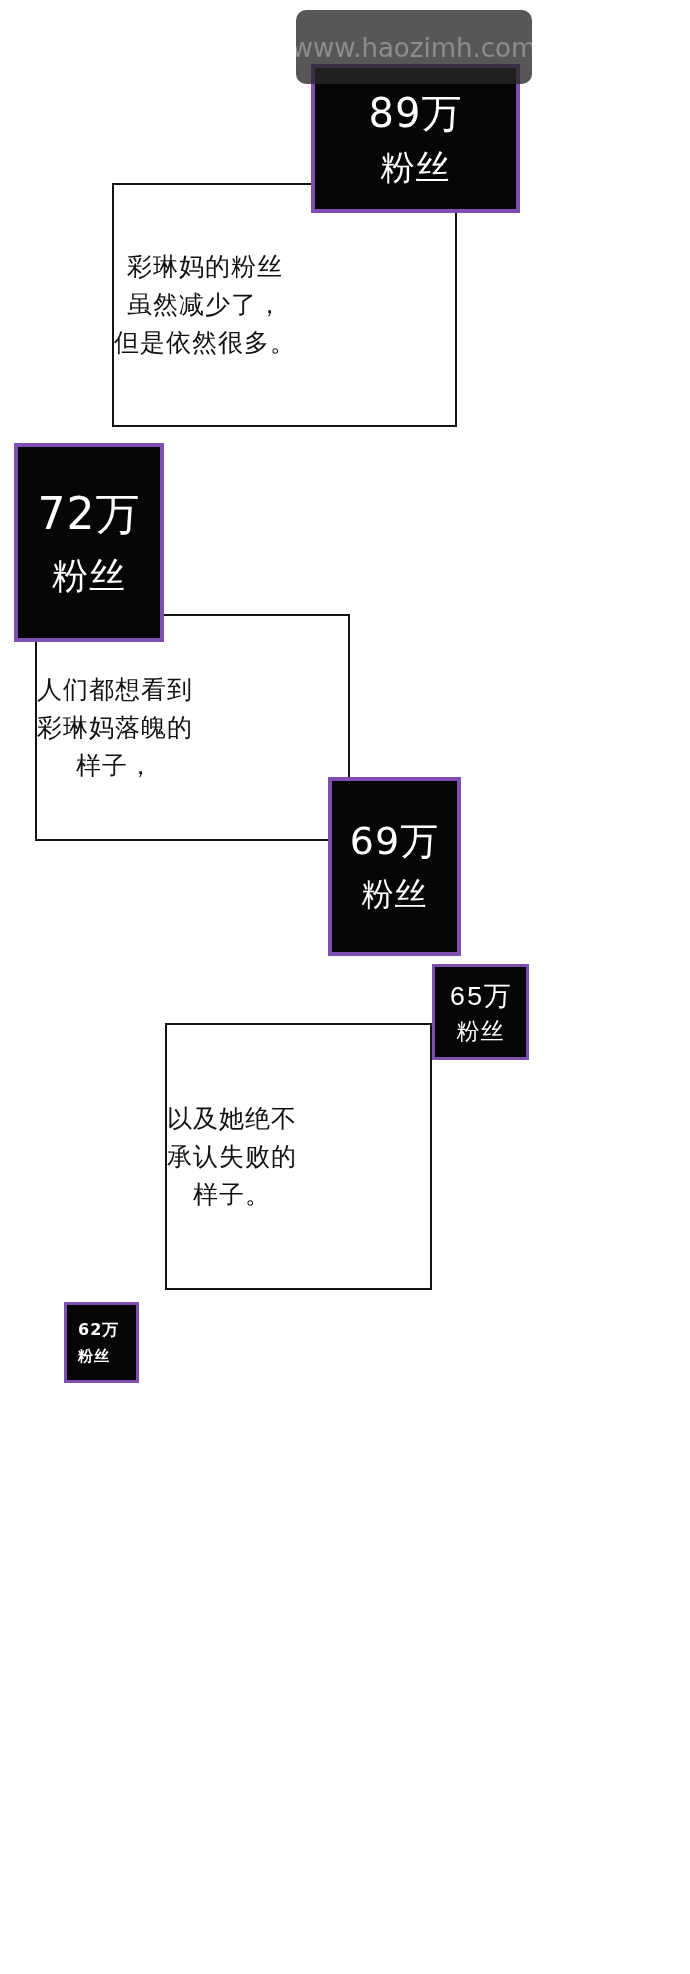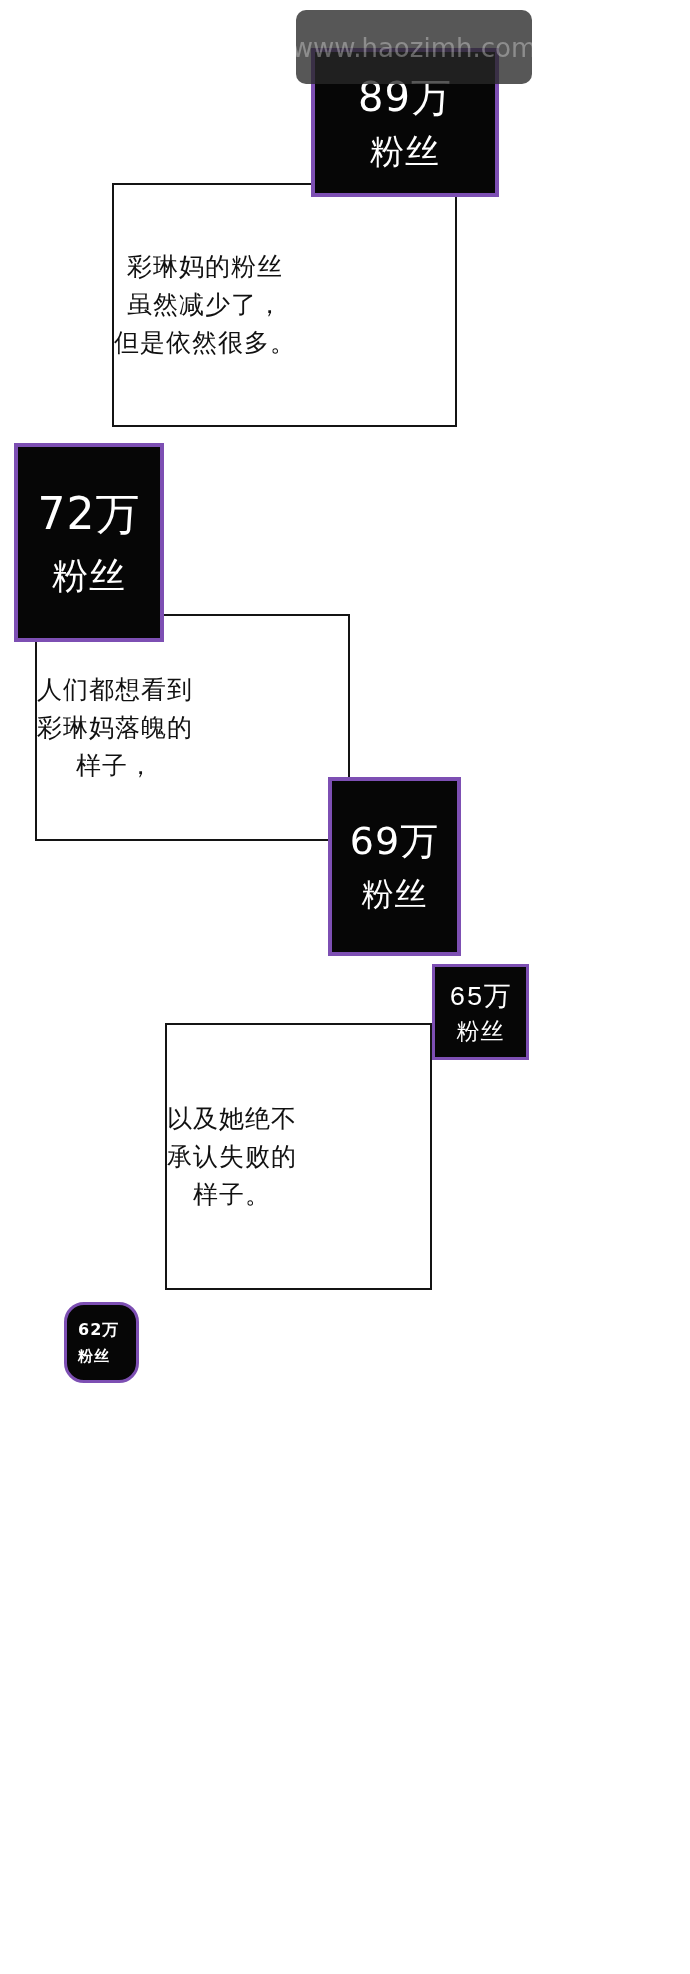--- a/index.html
+++ b/index.html
@@ -18,30 +18,30 @@
   .panel .txt{text-align:center;color:#111;font-size:25px;line-height:38px;letter-spacing:1px;}
   .panel .txt span{display:block;}
   .panel-1{left:112px;top:183px;width:345px;height:244px;}
   .panel-2{left:35px;top:614px;width:315px;height:227px;}
   .panel-3{left:165px;top:1023px;width:267px;height:267px;}
 
   
   .badge{position:absolute;background:var(--badge-bg);border:4px solid var(--badge-border);z-index:2;
          display:flex;flex-direction:column;align-items:center;justify-content:center;
          color:#fff;letter-spacing:1px;}
-  .badge-89{left:311px;top:48px;width:188px;height:149px;}
+  .badge-89{left:311px;top:64px;width:209px;height:149px;}
   .badge-89 .count{font-size:40px;}  .badge-89 .label{font-size:34px;margin-top:4px;}
   .badge-72{left:14px;top:443px;width:150px;height:199px;}
   .badge-72 .count{font-size:44px;}  .badge-72 .label{font-size:36px;margin-top:8px;}
   .badge-69{left:328px;top:777px;width:133px;height:179px;}
   .badge-69 .count{font-size:38px;}  .badge-69 .label{font-size:32px;margin-top:6px;}
   .badge-65{left:432px;top:964px;width:97px;height:96px;border-width:3px;}
   .badge-65 .count{font-size:27px;font-family:Liberation Mono, monospace;}  .badge-65 .label{font-size:23px;margin-top:2px;}
   .badge-62{left:64px;top:1302px;width:75px;height:81px;border-width:3px;
-            align-items:flex-start;padding-left:11px;border-radius:20px;}
+            align-items:flex-start;padding-left:11px;}
   .badge-62 .count{font-size:16px;font-weight:bold;}
   .badge-62 .label{font-size:15px;font-weight:bold;margin-top:6px;}
 
   
   .banner{position:absolute;left:296px;top:10px;width:236px;height:74px;z-index:3;
           background:rgba(40,40,40,0.78);border-radius:10px;
           display:flex;flex-direction:column;align-items:center;justify-content:center;
           cursor:pointer;}
   .banner-line1{font-size:23px;color:#ffffff;white-space:nowrap;}
   .banner-line2{font-size:26px;color:rgba(255,255,255,0.32);white-space:nowrap;margin-top:1px;}

